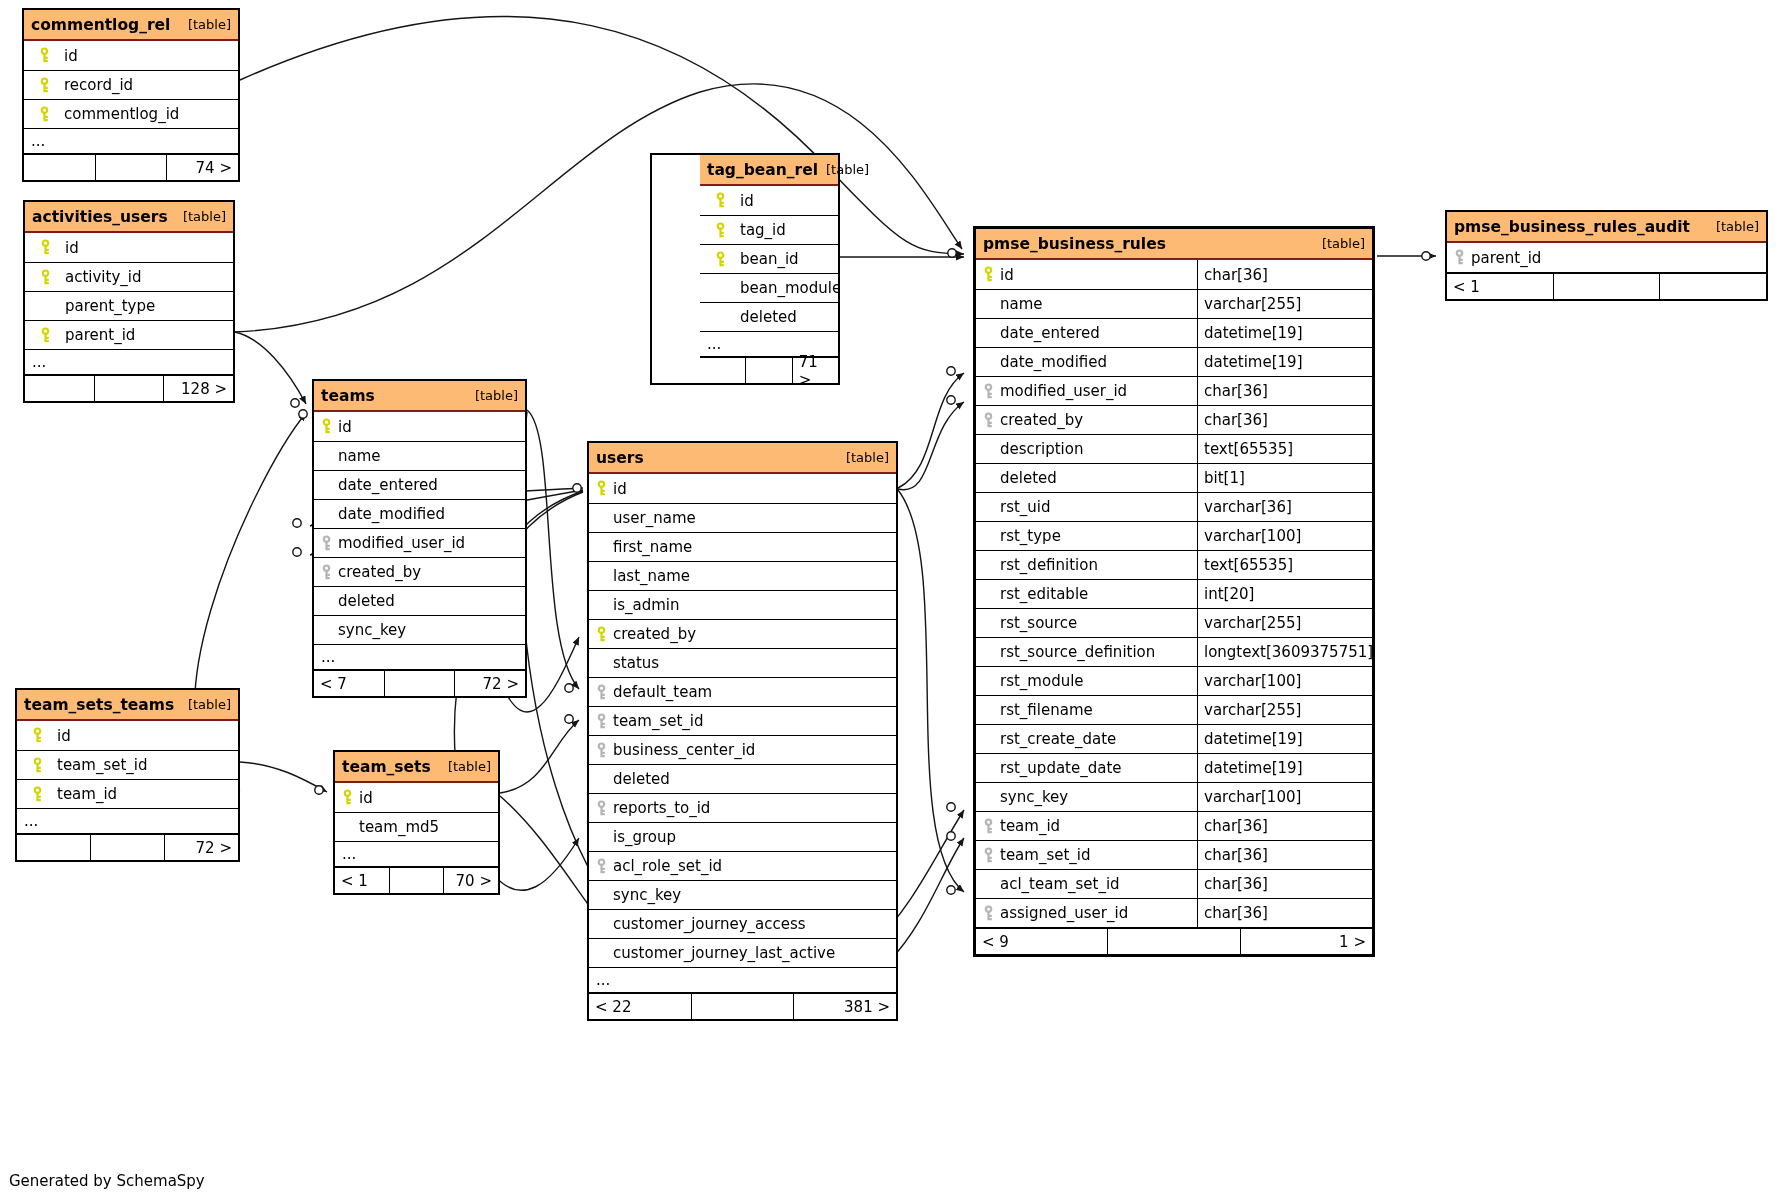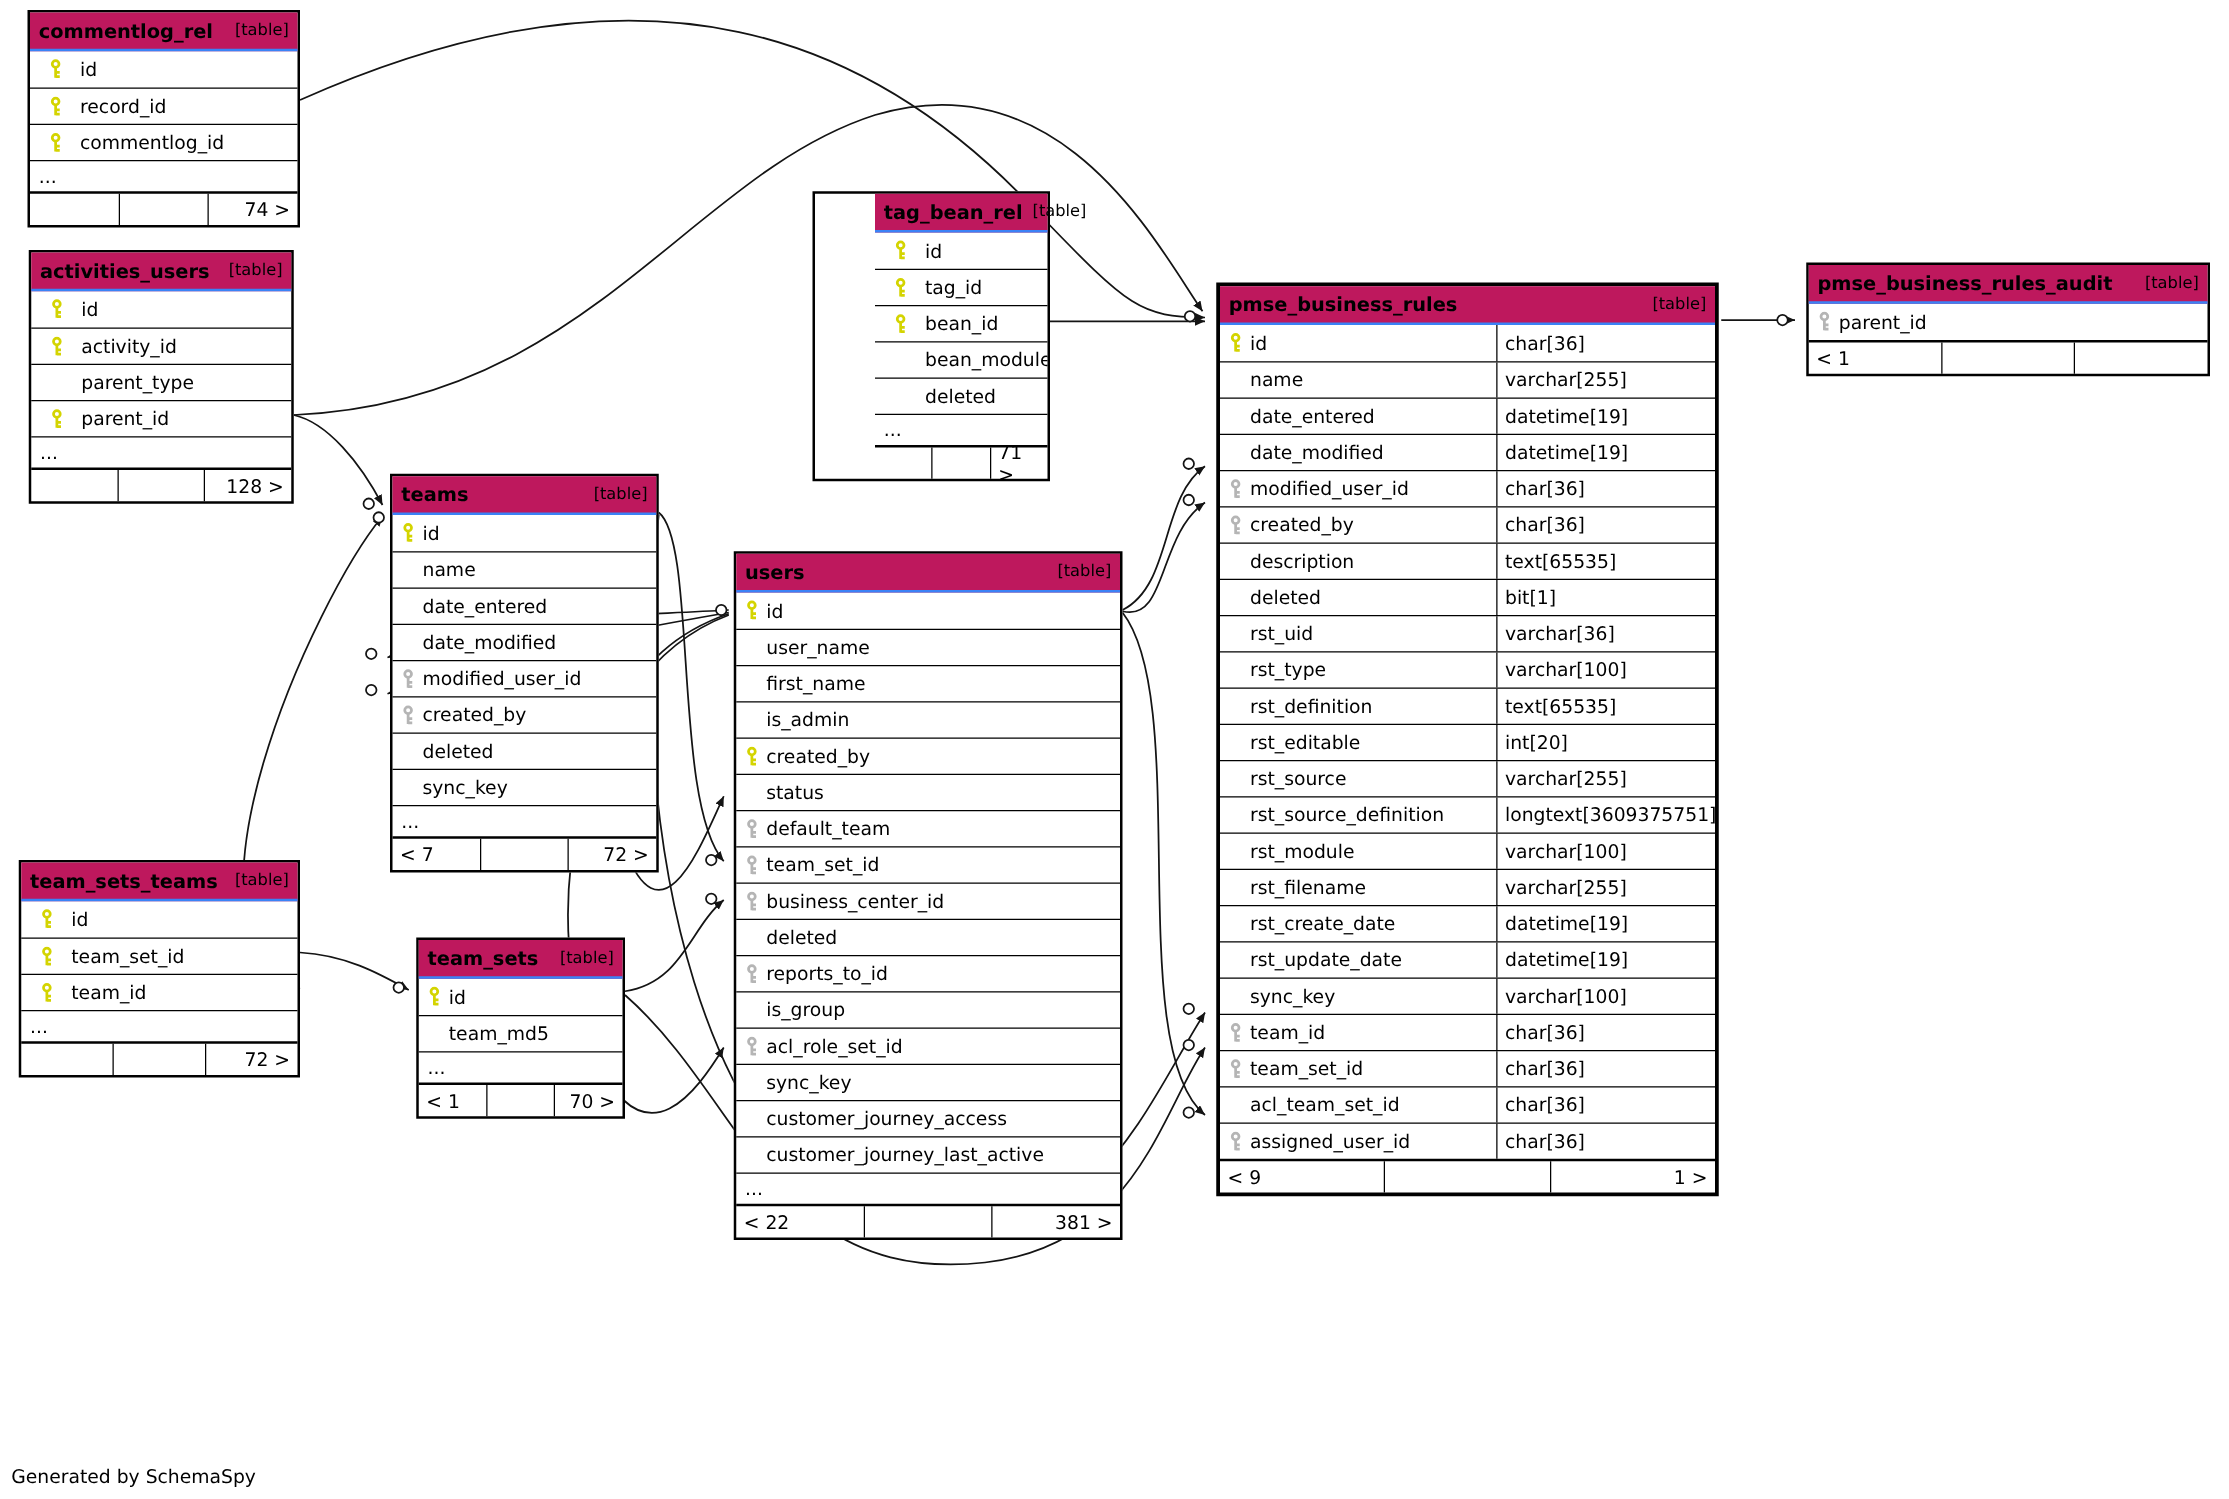--- a/index.html
+++ b/index.html
@@ -3,22 +3,22 @@
 <meta charset="utf-8">
 <style>
   html,body{margin:0;padding:0;background:#fff}
   #stage{position:relative;width:1783px;height:1199px;background:#ffffff;overflow:hidden;
          font-family:"DejaVu Sans","Liberation Sans",sans-serif;color:#000}
   #rel-svg{position:absolute;left:0;top:0}
   .rel{fill:none;stroke:#141414;stroke-width:1.4px}
   .card{fill:#ffffff;stroke:#141414;stroke-width:1.4px}
   .tbl{position:absolute;background:#fff;border:2px solid #000;box-sizing:border-box}
   .tbl.focus{border-width:3px}
-  .hdr{display:flex;justify-content:space-between;align-items:center;height:31px;background:#be185d;
-       border-bottom:2px solid #3b82f6;padding:0 7px;box-sizing:border-box;white-space:nowrap}
+  .hdr{display:flex;justify-content:space-between;align-items:center;height:31px;background:#fdba74;
+       border-bottom:2px solid #7f1d1d;padding:0 7px;box-sizing:border-box;white-space:nowrap}
   .hdr .nm{font-weight:bold;font-size:15.5px}
   .hdr .bdg{font-size:13px;margin-left:8px}
   .row{display:flex;align-items:center;height:29px;box-sizing:border-box;border-top:1px solid #000;
        font-size:15px;white-space:nowrap}
   .body .row:first-child{border-top:none}
   .kspot{flex:0 0 24px;display:flex;justify-content:center;align-items:center}
   .tbl.wide .kspot{flex:0 0 40px}
   .cname{display:flex;align-items:center;flex:1 1 auto;height:100%;overflow:hidden}
   .ctype{flex:0 0 175px;height:100%;display:flex;align-items:center;border-left:1px solid #000;
          padding-left:6px;box-sizing:border-box;overflow:hidden}
@@ -290,20 +290,24 @@
           <div class="row">
             <div class="kspot"></div>
             <div class="cname">user_name</div>
           </div>
           <div class="row">
             <div class="kspot"></div>
             <div class="cname">first_name</div>
           </div>
           <div class="row">
             <div class="kspot"></div>
+            <div class="cname">last_name</div>
+          </div>
+          <div class="row">
+            <div class="kspot"></div>
             <div class="cname">is_admin</div>
           </div>
           <div class="row">
             <div class="kspot">
               <svg width="11" height="17" viewBox="0 0 11 17">
                 <circle cx="5.5" cy="4.2" r="2.7" fill="none" stroke="#d4d400" stroke-width="2.2"></circle>
                 <path d="M5.5 6.9 L5.5 15.2 M5.5 10.8 L8.8 10.8 M5.5 14.2 L8.8 14.2" stroke="#d4d400" stroke-width="2.2" fill="none"></path>
               </svg>
             </div>
             <div class="cname">created_by</div>

